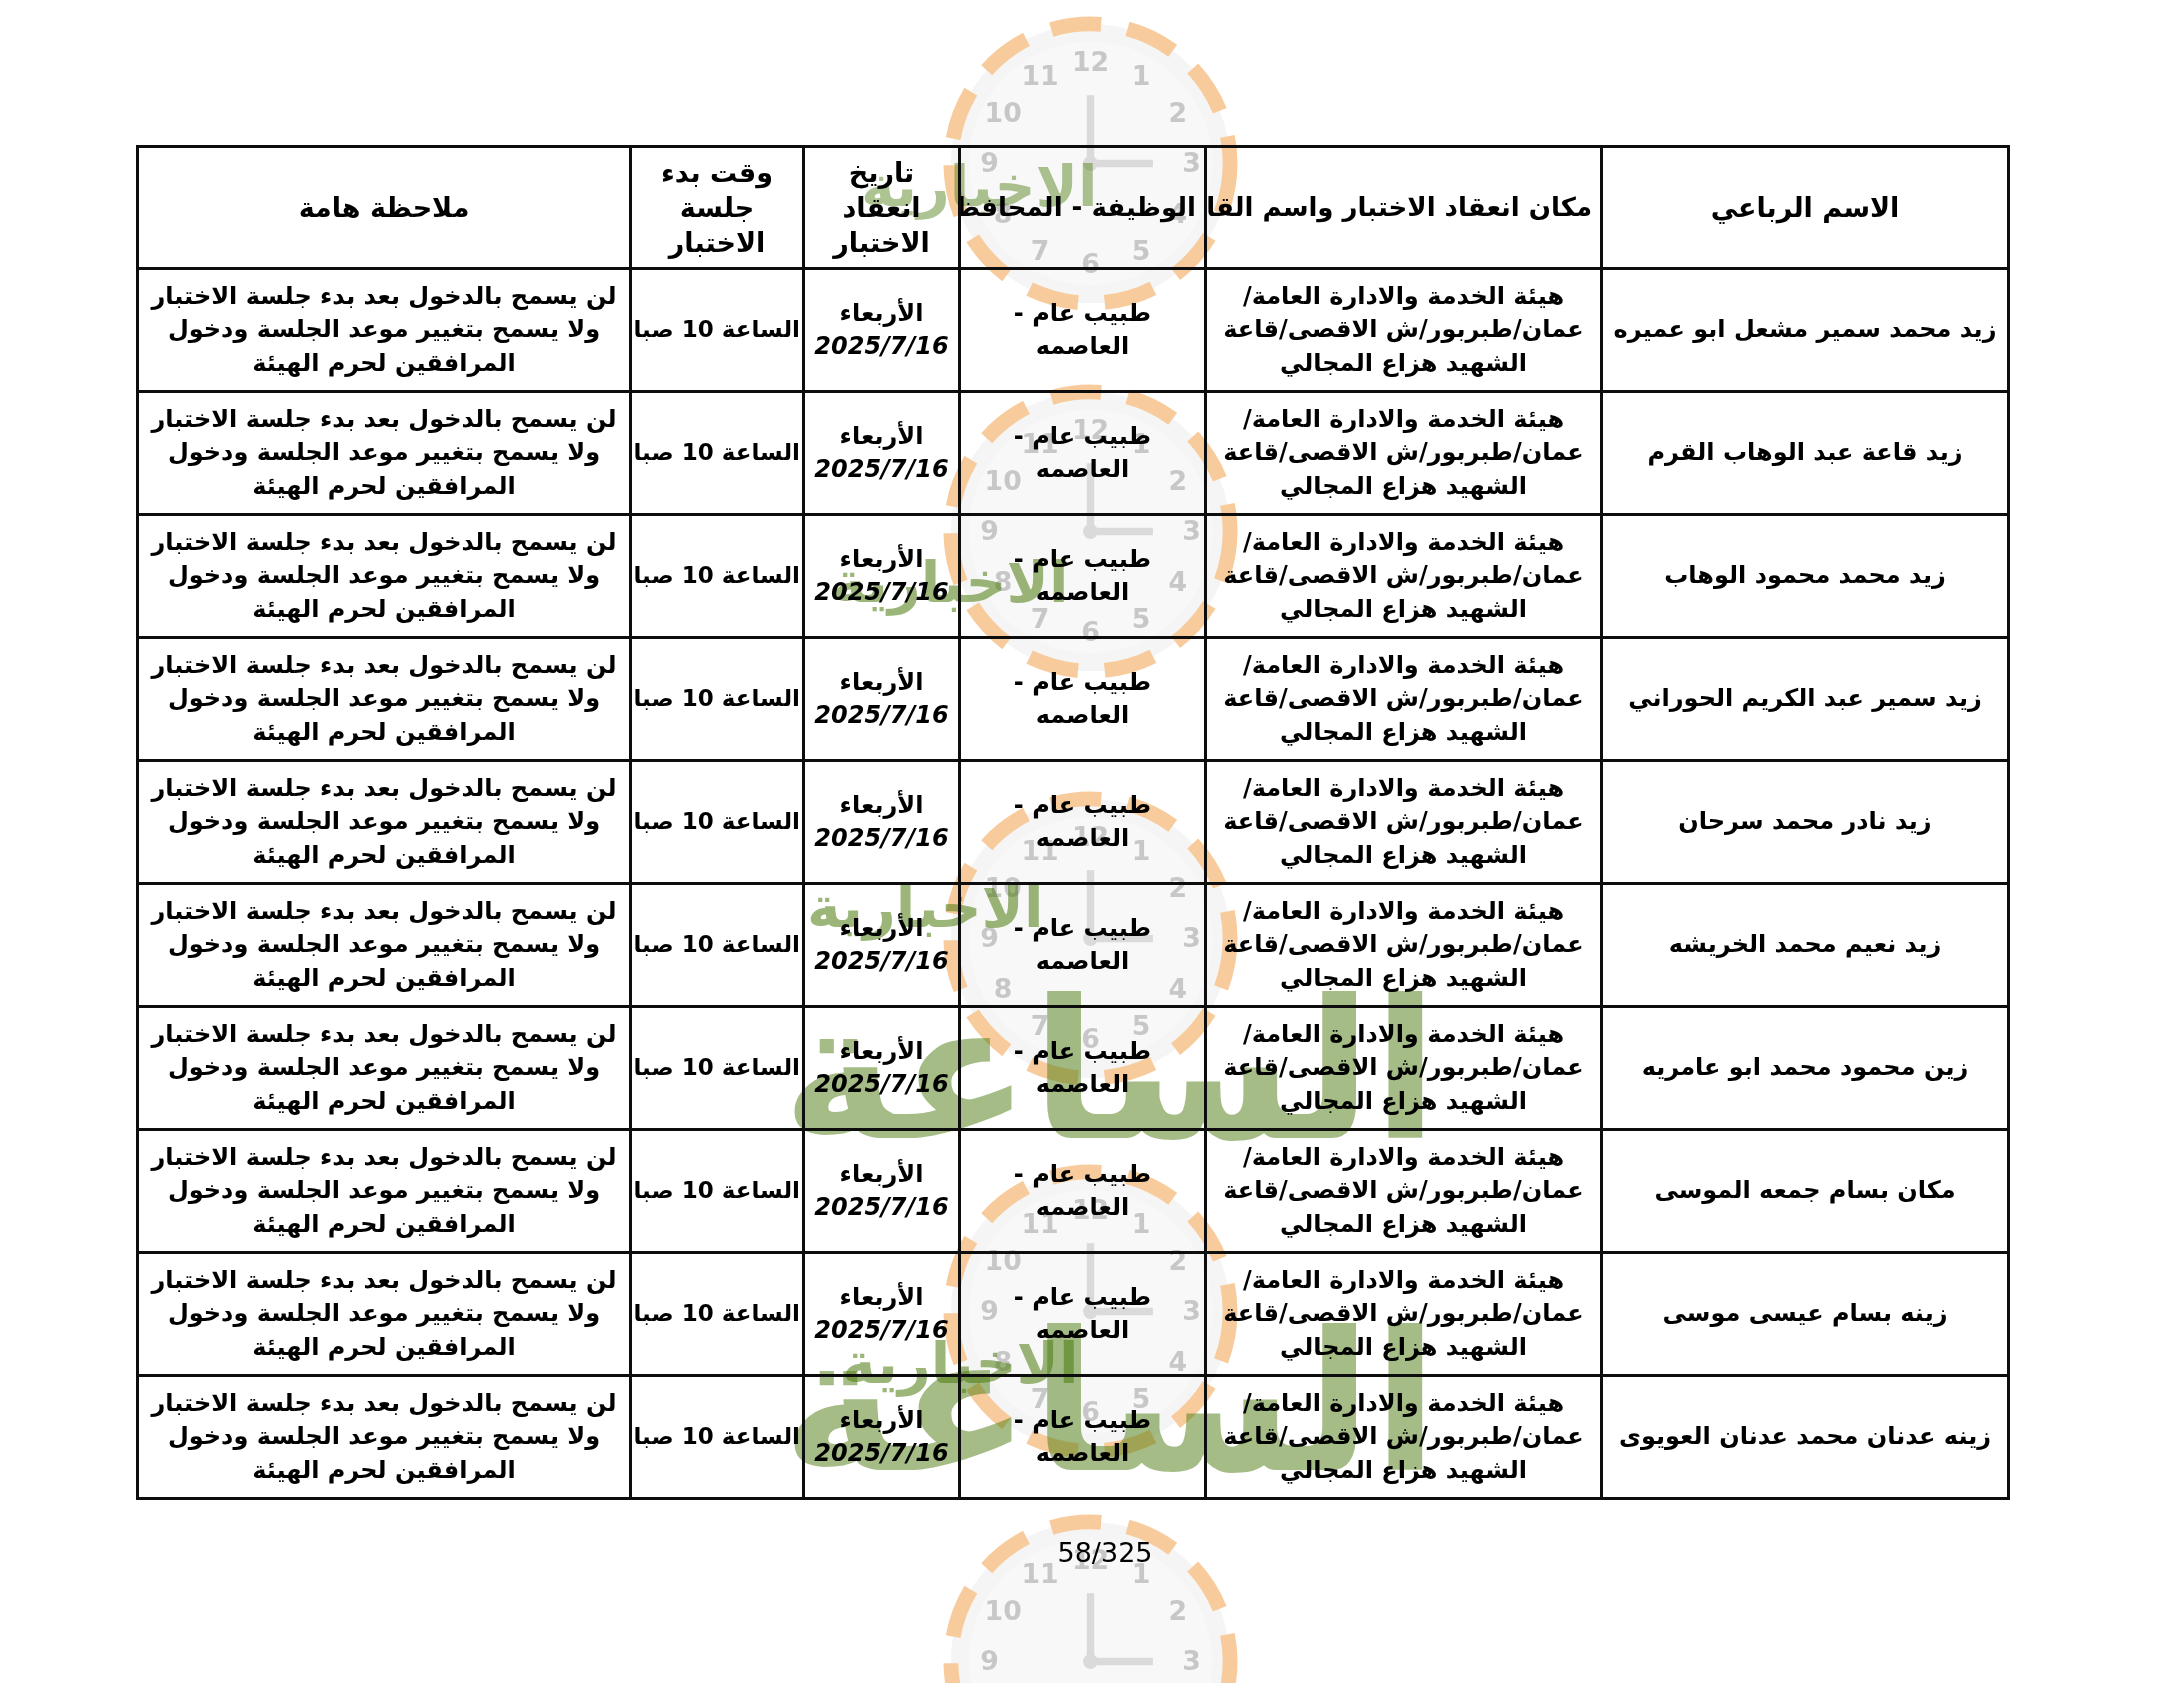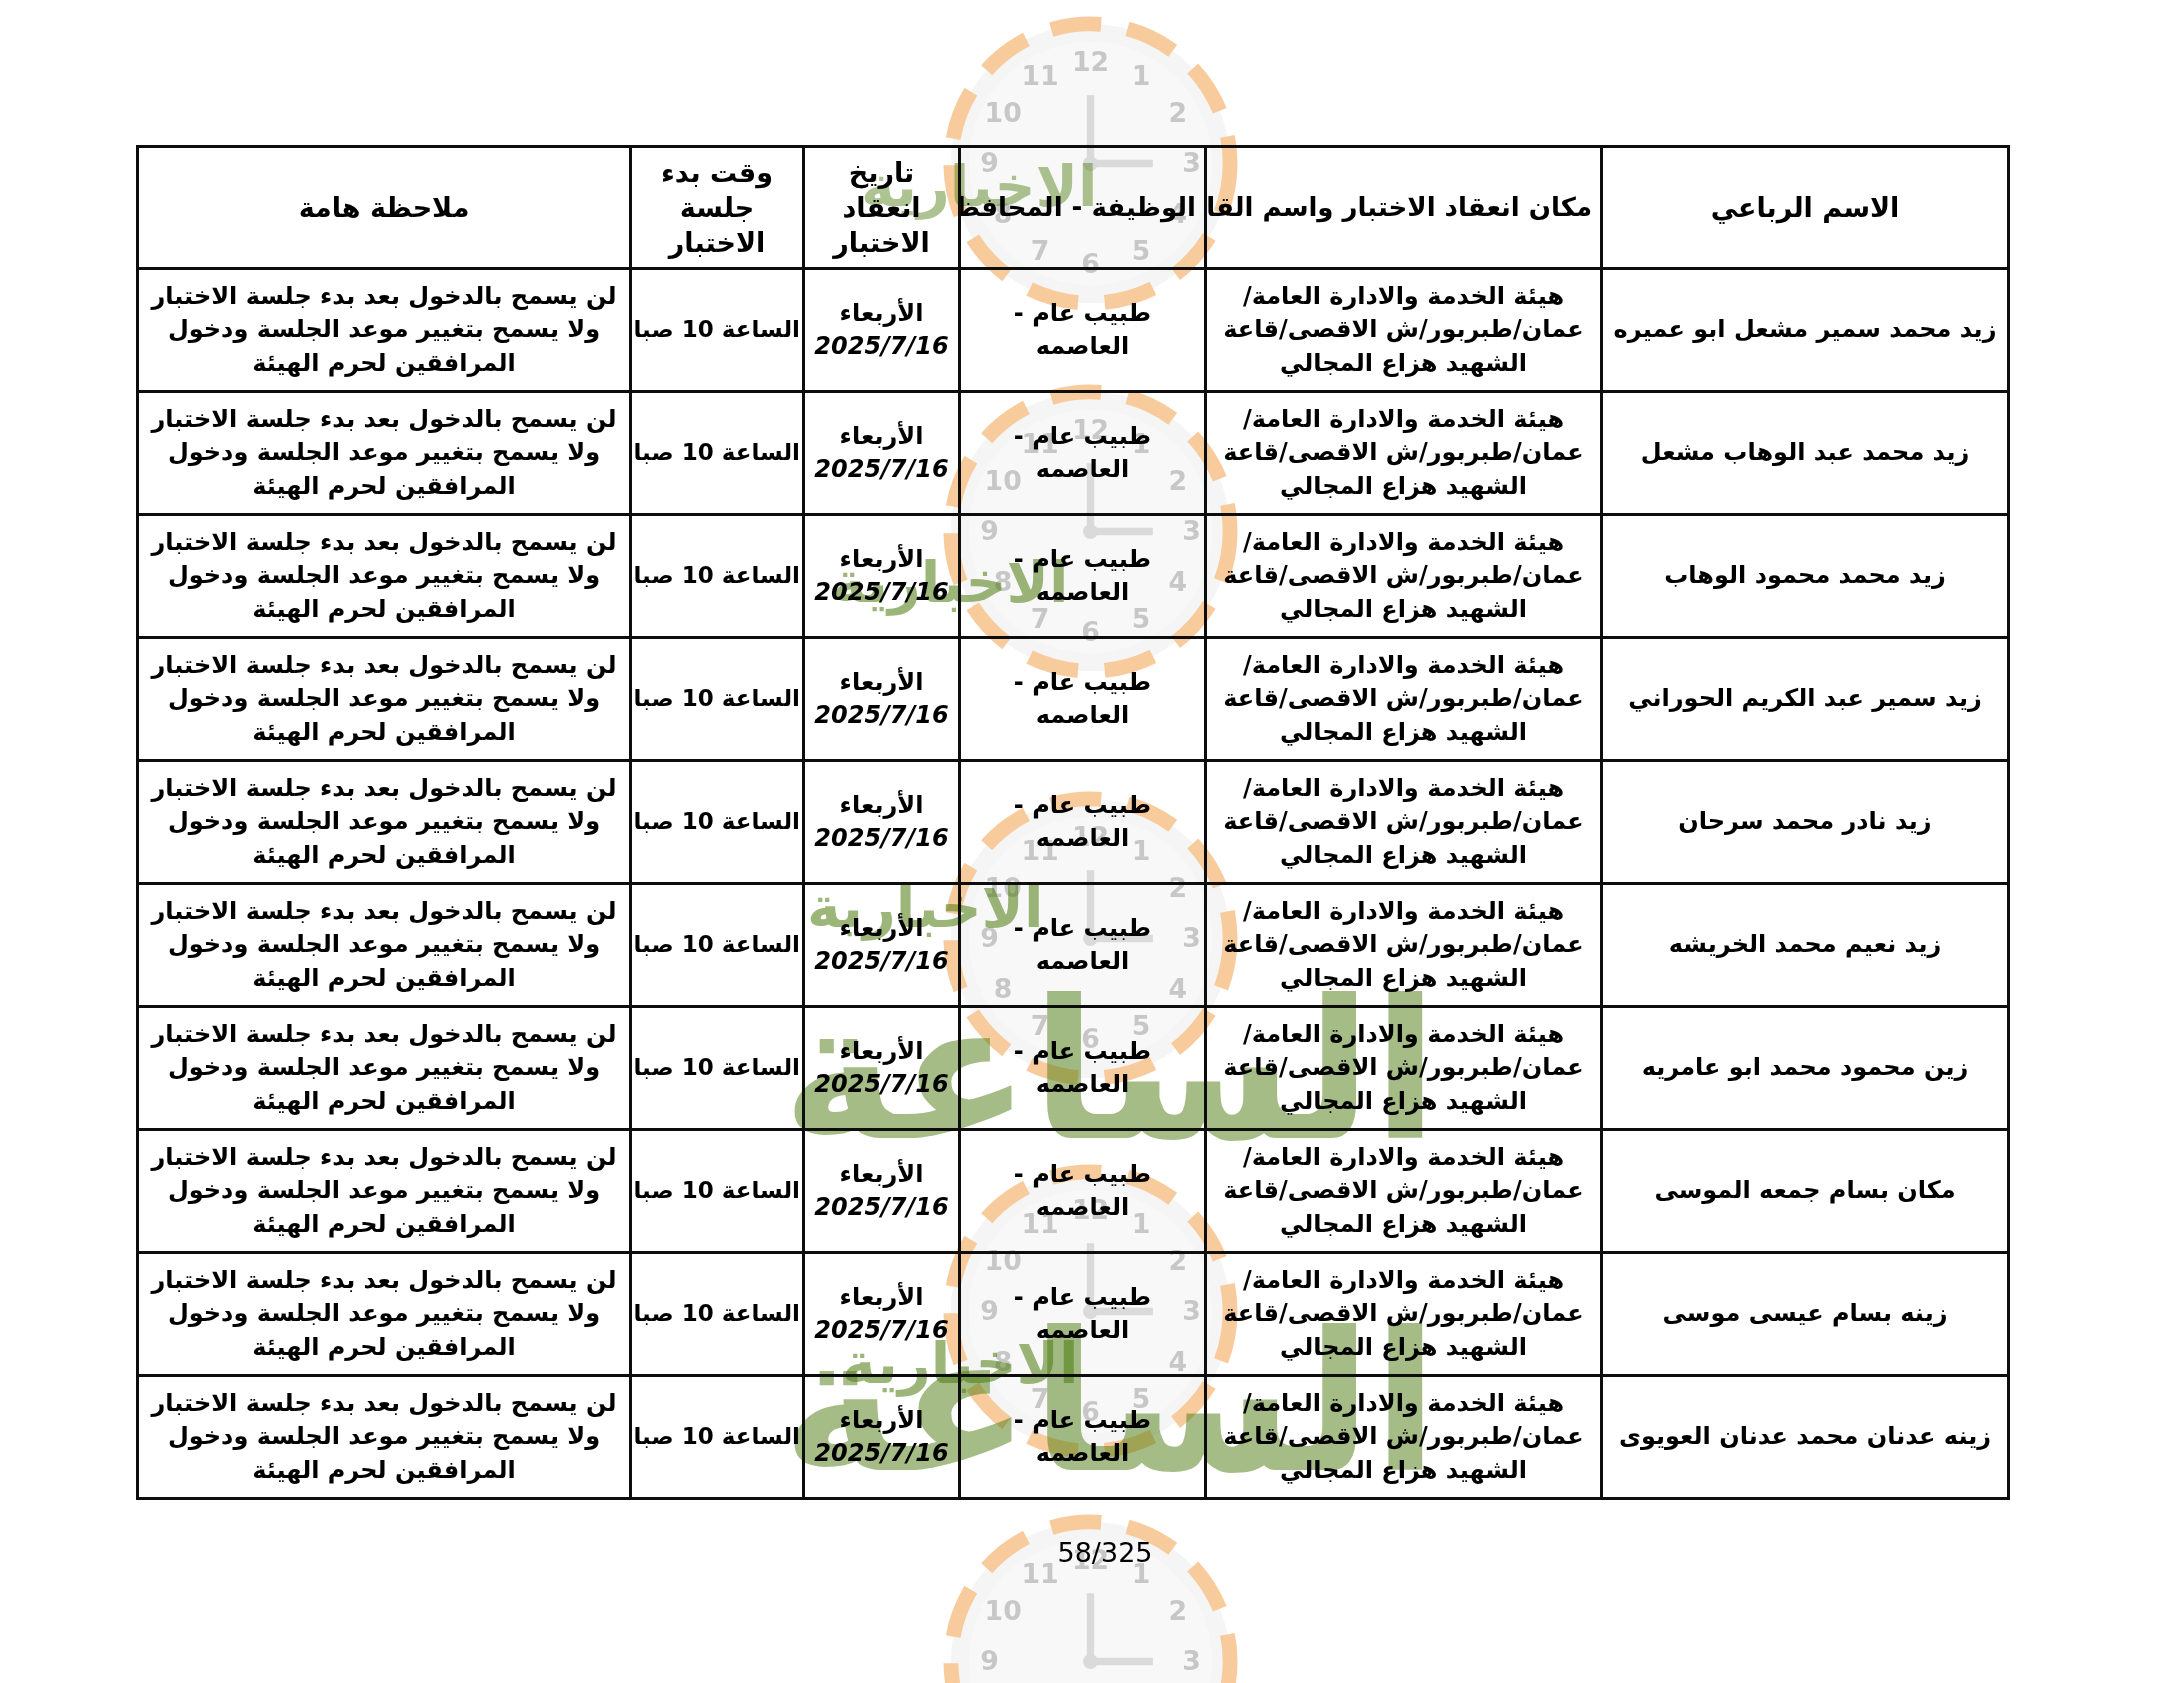--- a/index.html
+++ b/index.html
@@ -250,21 +250,21 @@
     <td class="col-job">طبيب عام - العاصمه</td>
     <td class="col-date">
       <span class="date-day">الأربعاء</span>
       <span class="date-num">2025/7/16</span>
     </td>
     <td class="col-time">الساعة 10 صباحاً</td>
     <td class="col-note">لن يسمح بالدخول بعد بدء جلسة الاختبار ولا يسمح بتغيير موعد الجلسة ودخول المرافقين لحرم الهيئة</td>
   </tr>
 
   <tr class="data-row">
-    <td class="col-name">زيد محمد عبد الوهاب مشعل</td>
+    <td class="col-name">زيد قاعة عبد الوهاب القرم</td>
     <td class="col-loc">هيئة الخدمة والادارة العامة/عمان/طبربور/ش الاقصى/قاعة الشهيد هزاع المجالي</td>
     <td class="col-job">طبيب عام - العاصمه</td>
     <td class="col-date">
       <span class="date-day">الأربعاء</span>
       <span class="date-num">2025/7/16</span>
     </td>
     <td class="col-time">الساعة 10 صباحاً</td>
     <td class="col-note">لن يسمح بالدخول بعد بدء جلسة الاختبار ولا يسمح بتغيير موعد الجلسة ودخول المرافقين لحرم الهيئة</td>
   </tr>
 

